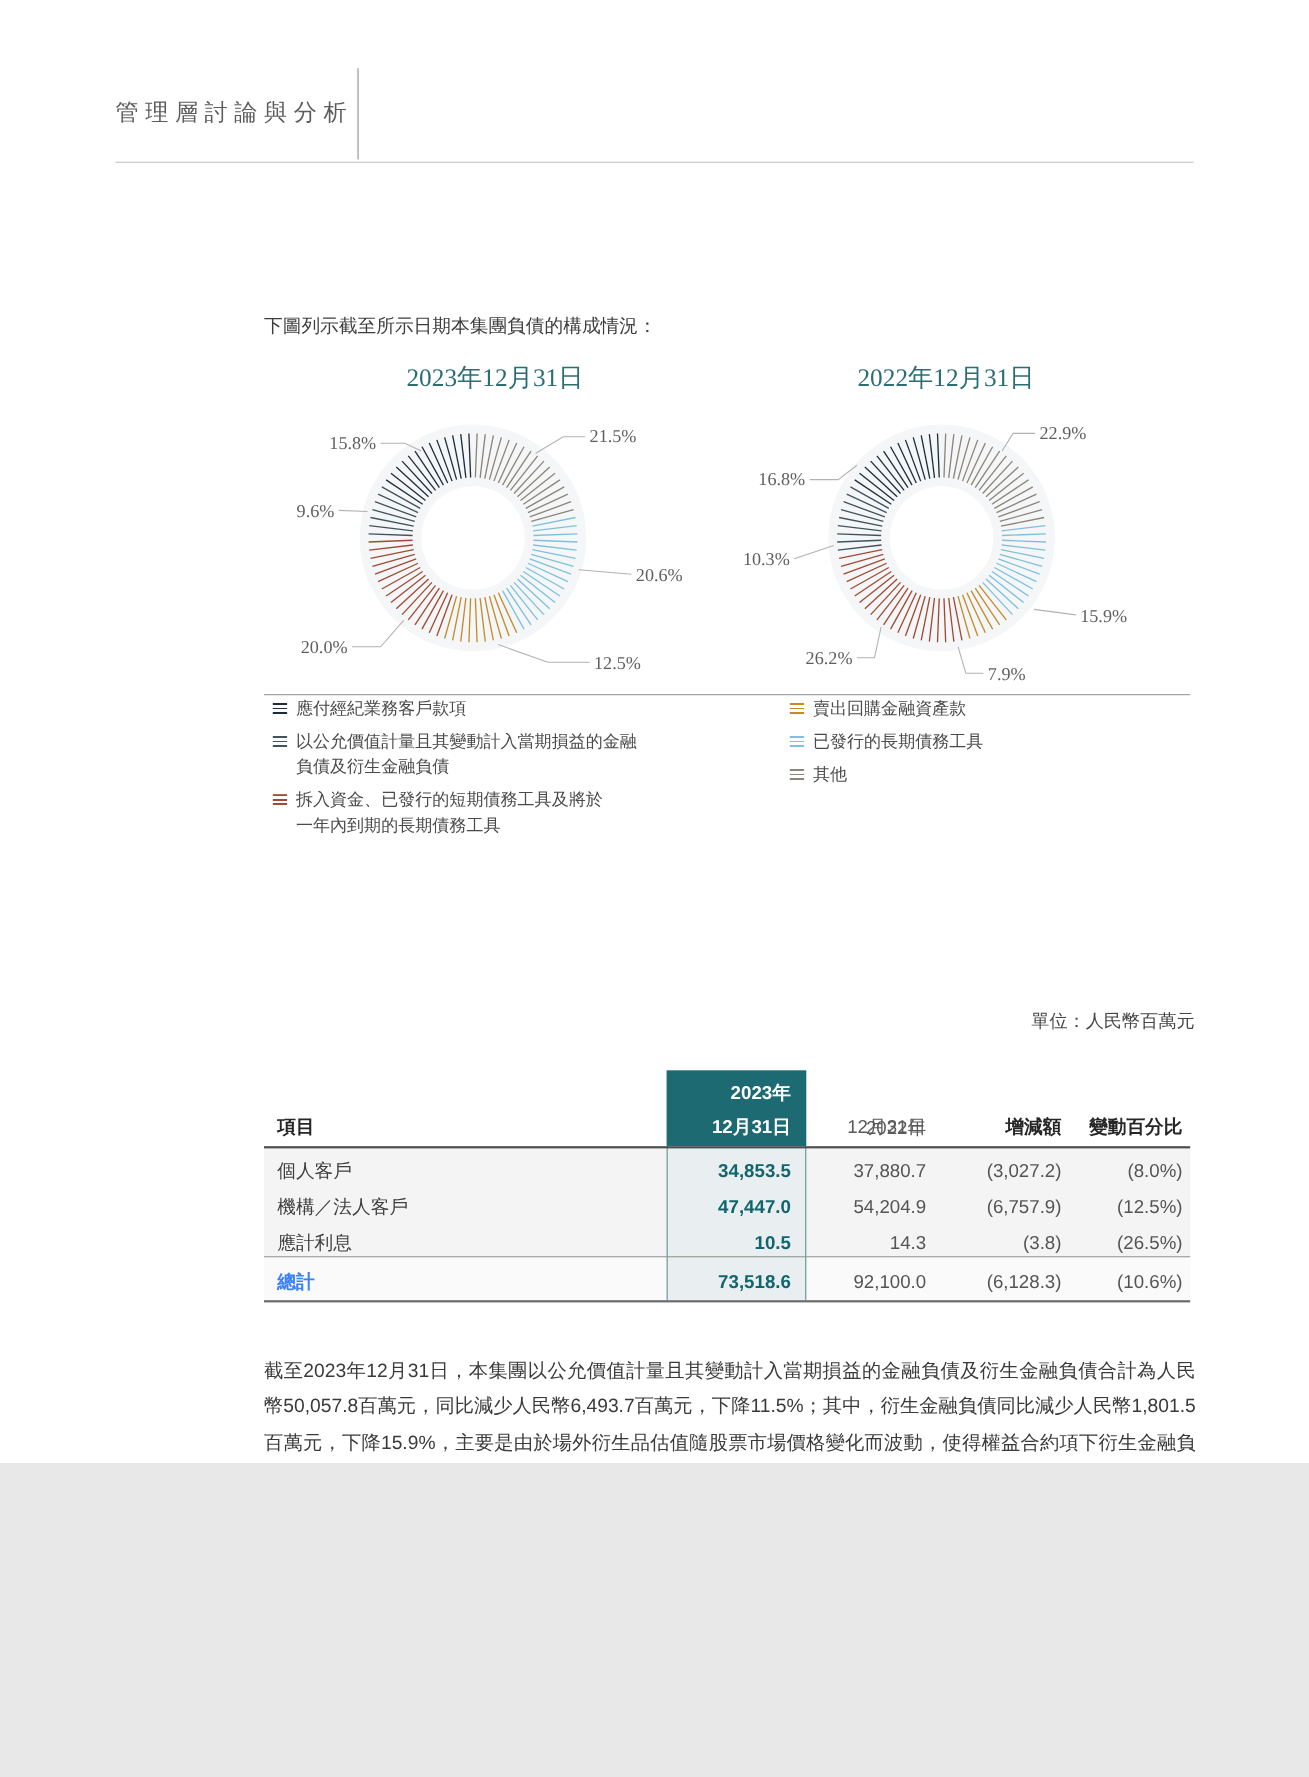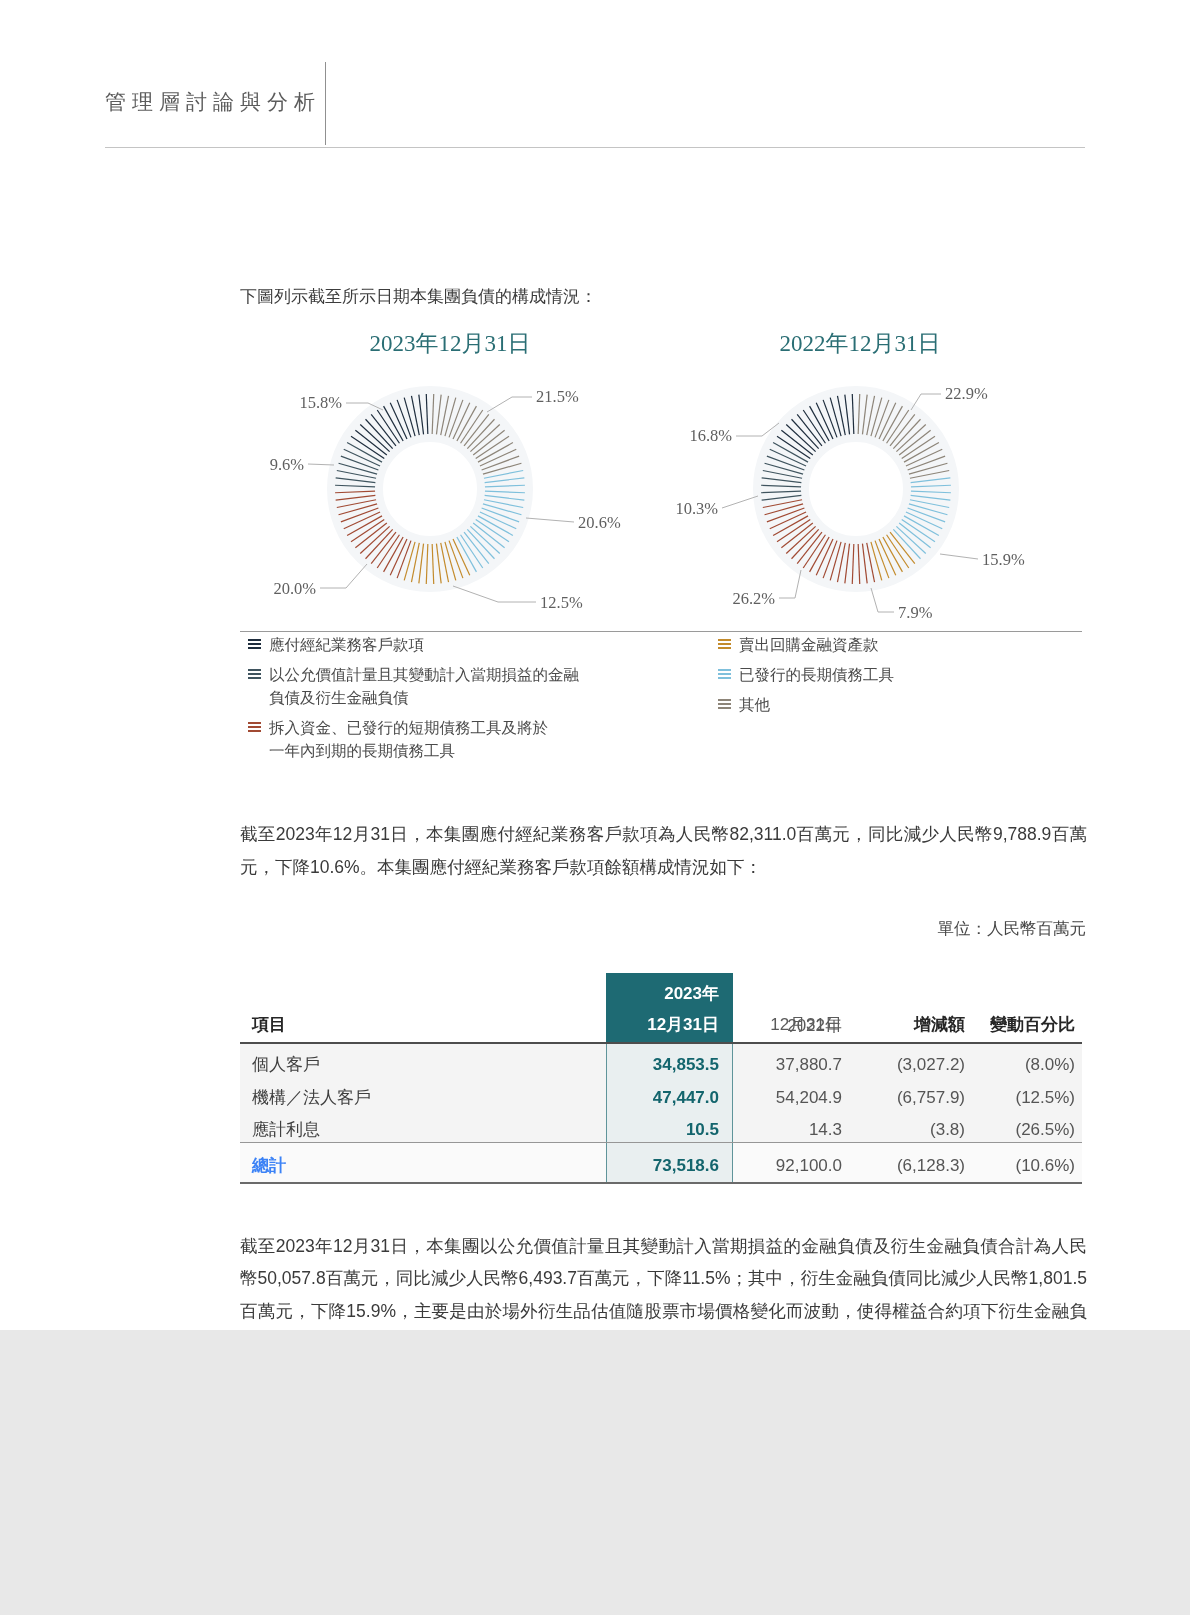--- a/index.html
+++ b/index.html
@@ -307,21 +307,20 @@
     <div class="legend-item">
       <span class="legend-swatch" style="background: repeating-linear-gradient(rgb(127, 192, 220) 0px, rgb(127, 192, 220) 1.6px, transparent 1.6px, transparent 4.2px);"></span>
       <span class="legend-label">已發行的長期債務工具</span>
     </div>
     <div class="legend-item">
       <span class="legend-swatch" style="background: repeating-linear-gradient(rgb(141, 133, 121) 0px, rgb(141, 133, 121) 1.6px, transparent 1.6px, transparent 4.2px);"></span>
       <span class="legend-label">其他</span>
     </div>
   </div>
 
-  <p class="para para-1">截至2023年12月31日，本集團應付經紀業務客戶款項為人民幣82,311.0百萬元，同比減少人民幣9,788.9百萬元，下降10.6%。本集團應付經紀業務客戶款項餘額構成情況如下：</p>
 
   <div class="unit-note">單位：人民幣百萬元</div>
 
   <div class="fin-table">
     <div class="col-2023-head"></div>
     <div class="body-bg"></div>
     <div class="total-bg"></div>
     <div class="col-2023-body"></div>
 
     <span class="hcell hc-bold" style="left:12px;top:60px;">項目</span>

